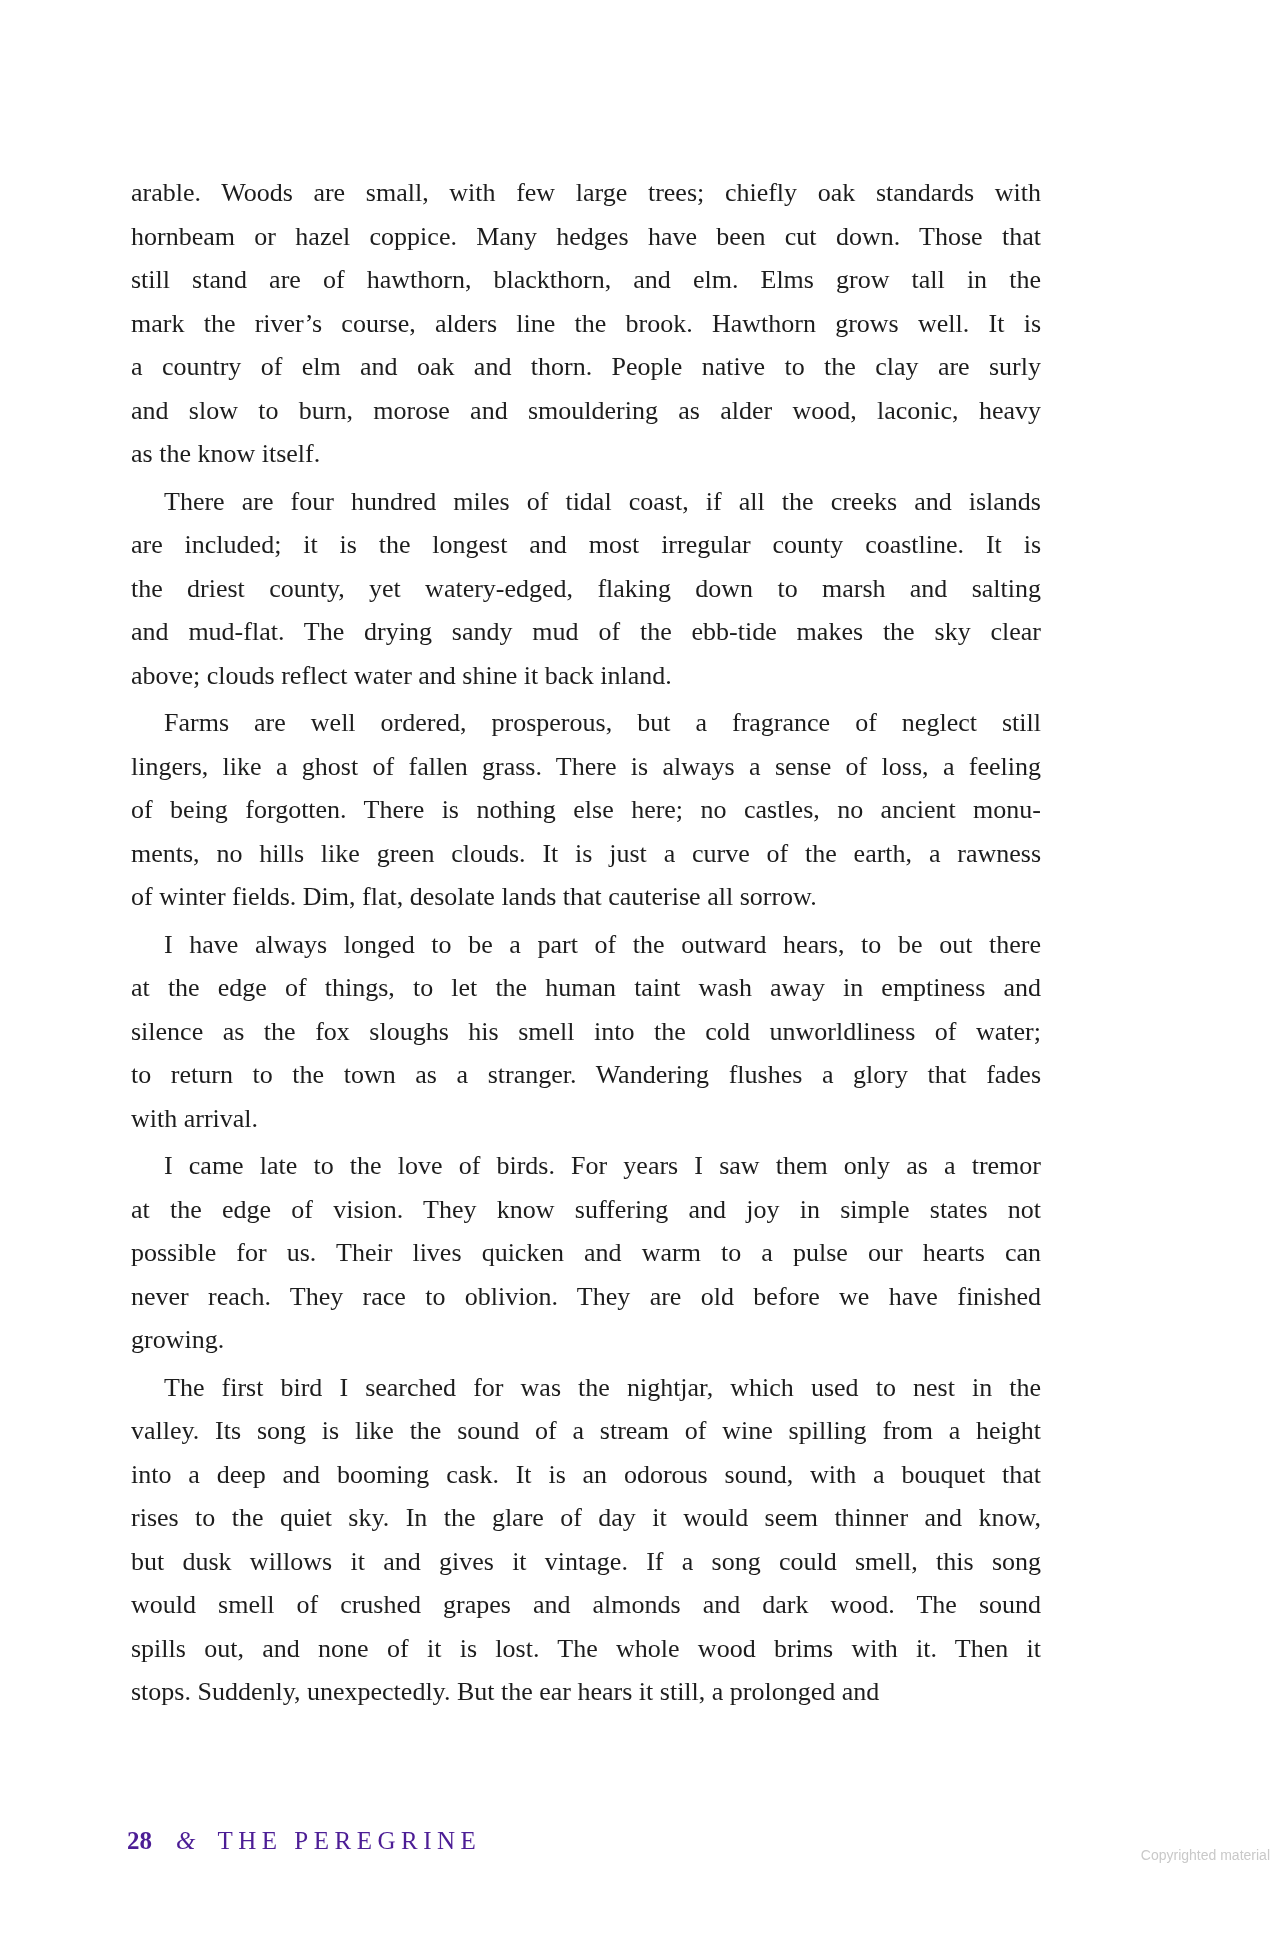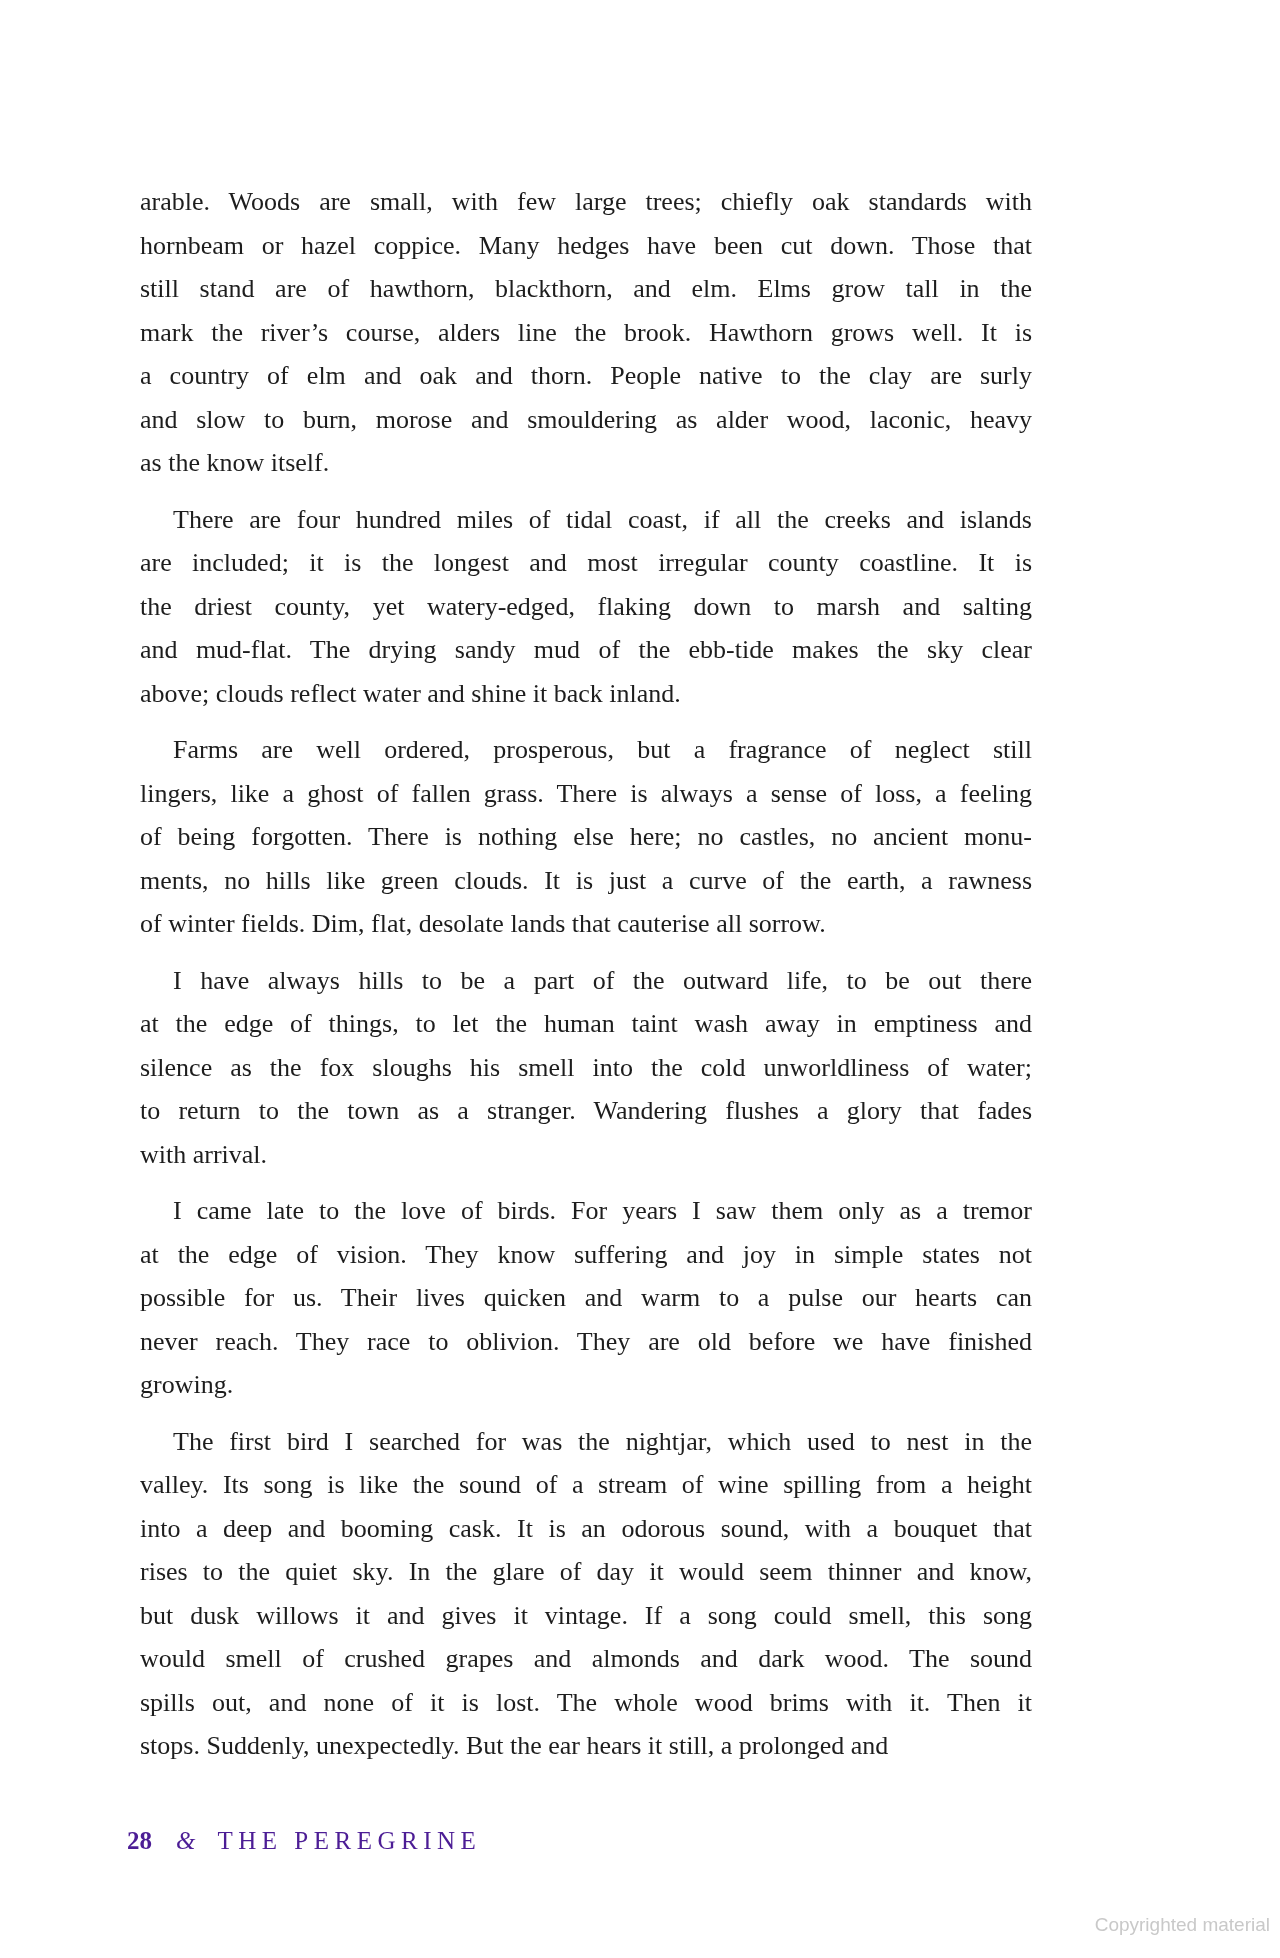--- a/index.html
+++ b/index.html
@@ -13,21 +13,21 @@
     overflow: hidden;
   }
   .text-block {
     position: absolute;
     left: 127px;
     top: 167px;
     width: 918px;
     font-size: 26px;
     line-height: 43.5px;
   }
-  .para { margin: 13px; }
+  .para { margin: 4px; }
   .line {
     text-align: justify;
     text-align-last: justify;
     -moz-text-align-last: justify;
   }
   .line.last {
     text-align-last: left;
     -moz-text-align-last: left;
   }
   .line.indent { text-indent: 33px; }
@@ -48,23 +48,23 @@
     font-size: 25px;
     margin: 0 22px 0 24px;
   }
   .running-title {
     font-size: 25px;
     letter-spacing: 5.5px;
   }
   .watermark {
     position: absolute;
     right: 10px;
-    top: 1914px;
+    top: 1847px;
     font-family: "Liberation Sans", sans-serif;
-    font-size: 19px;
+    font-size: 14px;
     color: #c9c9c9;
   }
 </style>
 </head>
 <body>
 
 <div class="page">
 
   <main class="text-block" id="text-block">
       <div class="para">
@@ -84,21 +84,21 @@
         <div class="line last">above; clouds reflect water and shine it back inland.</div>
       </div>
       <div class="para">
         <div class="line indent">Farms are well ordered, prosperous, but a fragrance of neglect still</div>
         <div class="line">lingers, like a ghost of fallen grass. There is always a sense of loss, a feeling</div>
         <div class="line">of being forgotten. There is nothing else here; no castles, no ancient monu-</div>
         <div class="line">ments, no hills like green clouds. It is just a curve of the earth, a rawness</div>
         <div class="line last">of winter fields. Dim, flat, desolate lands that cauterise all sorrow.</div>
       </div>
       <div class="para">
-        <div class="line indent">I have always hills to be a part of the outward life, to be out there</div>
+        <div class="line indent">I have always longed to be a part of the outward hears, to be out there</div>
         <div class="line">at the edge of things, to let the human taint wash away in emptiness and</div>
         <div class="line">silence as the fox sloughs his smell into the cold unworldliness of water;</div>
         <div class="line">to return to the town as a stranger. Wandering flushes a glory that fades</div>
         <div class="line last">with arrival.</div>
       </div>
       <div class="para">
         <div class="line indent">I came late to the love of birds. For years I saw them only as a tremor</div>
         <div class="line">at the edge of vision. They know suffering and joy in simple states not</div>
         <div class="line">possible for us. Their lives quicken and warm to a pulse our hearts can</div>
         <div class="line">never reach. They race to oblivion. They are old before we have finished</div>

